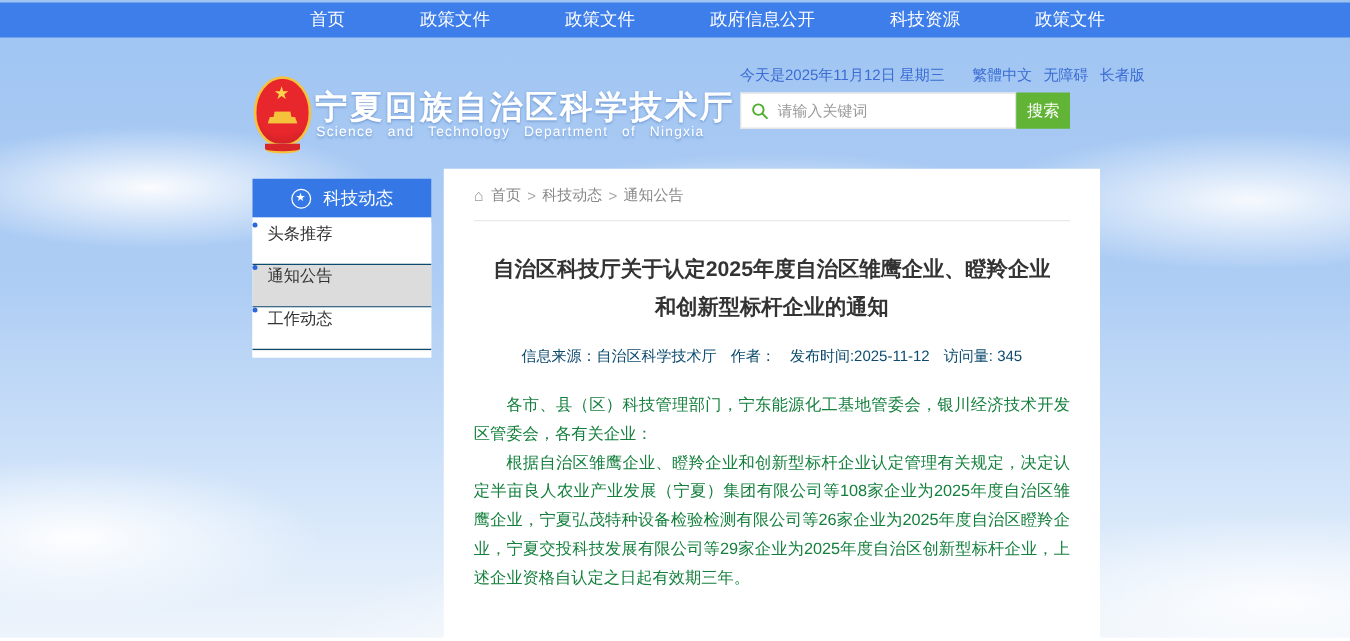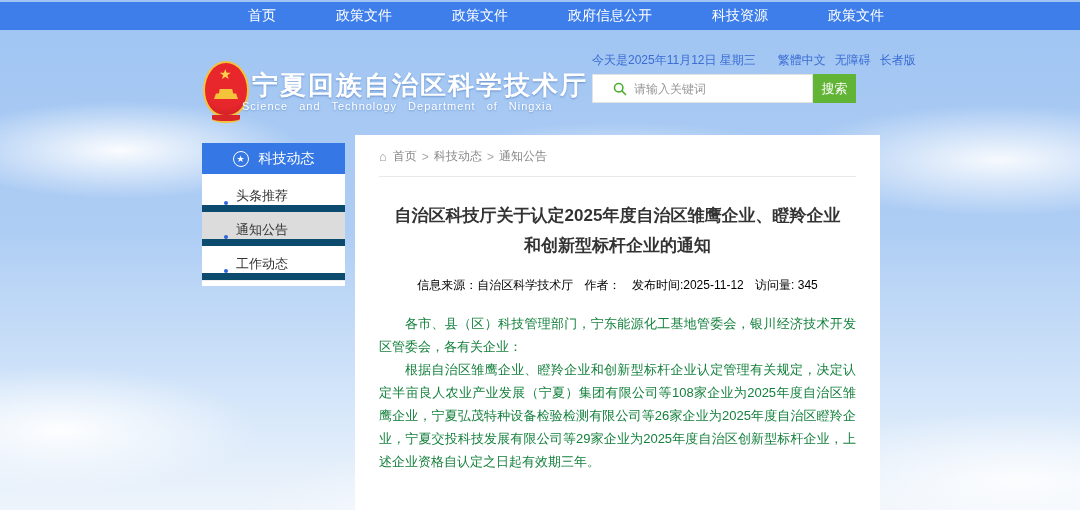--- a/index.html
+++ b/index.html
@@ -42,34 +42,34 @@
   .emblem .base {
     position:absolute; left:9px; top:54px; width:28px; height:8px;
     background:#d8252a; border-radius:0 0 50% 50%; border-bottom:2px solid #f5c23c;
   }
 
   .site-title {
     position:absolute; left:252px; top:68px; color:#fff; font-size:26px; font-weight:bold;
     letter-spacing:2px; text-shadow:0 1px 2px rgba(30,80,160,.45); white-space:nowrap;
   }
   .site-subtitle {
-    position:absolute; left:242px; top:100px; color:#fff; font-size:11px;
+    position:absolute; left:253px; top:100px; color:#fff; font-size:11px;
     word-spacing:7px; letter-spacing:1px; text-shadow:0 1px 2px rgba(30,80,160,.4); white-space:nowrap;
   }
 
   .header-meta {
     position:absolute; left:592px; top:52px; width:280px; display:flex;
     font-size:12px; color:#3a6cd4; white-space:nowrap;
   }
   .header-meta .date { margin-right:22px; }
   .header-meta .qlink { margin-right:9px; cursor:pointer; }
 
   .searchbar { position:absolute; left:592px; top:74px; width:264px; height:29px; display:flex; }
   .search-input-wrap {
-    flex:1; background:#fff; border:1px solid #e2e2e2; display:flex; align-items:center; padding:0 20px;
+    flex:1; background:#fff; border:1px solid #e2e2e2; display:flex; align-items:center; padding:0 8px;
   }
   .search-input-wrap input {
     border:none; outline:none; width:100%; font-size:12px; color:#333;
     font-family:"Liberation Sans","DejaVu Sans",sans-serif;
   }
   .search-input-wrap input::placeholder { color:#999; }
   .mag-icon { width:14px; height:14px; margin-right:7px; flex:0 0 auto; }
   .search-btn {
     width:43px; background:#62b437; color:#fff; font-size:13px; border:none; cursor:pointer;
     display:flex; align-items:center; justify-content:center;
@@ -81,23 +81,23 @@
     height:31px; background:#3578e5; color:#fff; display:flex; align-items:center;
     justify-content:center; font-size:14px;
   }
   .sidebar-head .circ-star {
     width:16px; height:16px; border:1px solid #fff; border-radius:50%;
     display:flex; align-items:center; justify-content:center;
     font-size:9px; color:#fff; margin-right:10px;
   }
   .sidebar-menu { background:#fff; padding-top:4px; }
   .side-item {
-    position:relative; height:34px; display:flex; align-items:flex-end;
-    padding-left:22px; font-size:13px; color:#333; cursor:pointer;
-    border-bottom:7px solid #0c4a6e; background:#fff;
+    position:relative; height:34px; display:flex; align-items:flex-start;
+    font-size:13px; color:#333; cursor:pointer;
+    border-bottom:1px solid #0c4a6e; background:#fff;
   }
   .side-item:last-child { border-bottom:none; }
   .side-item .dot {
     width:4px; height:4px; background:#2d66d9; border-radius:50%; margin-right:8px; flex:0 0 auto;
   }
   .side-item.active { background:#dcdcdc; }
   .sidebar-foot { height:6px; background:#fff; border-top:1px solid #eee; }
 
   
   .main-card {
@@ -110,21 +110,21 @@
   }
   .breadcrumb .home-icon { margin-right:6px; color:#999; font-size:13px; line-height:12px; }
   .breadcrumb .crumb { cursor:pointer; }
   .breadcrumb .sep { margin:0 5px; color:#aaa; }
 
   .art-title {
     margin-top:24px; text-align:center; font-size:17px; font-weight:bold;
     color:#333; line-height:1.75;
   }
   .art-meta {
-    margin-top:16px; text-align:center; font-size:12px; color:#000000; white-space:nowrap;
+    margin-top:16px; text-align:center; font-size:12px; color:#0c4a6e; white-space:nowrap;
   }
   .art-meta span { margin:0 4px; }
 
   .art-body { margin-top:18px; font-size:13px; color:#15803d; line-height:1.78; text-align:justify; }
   .art-body p { text-indent:2em; }
 </style>
 </head>
 <body>
 
 <div class="page">

